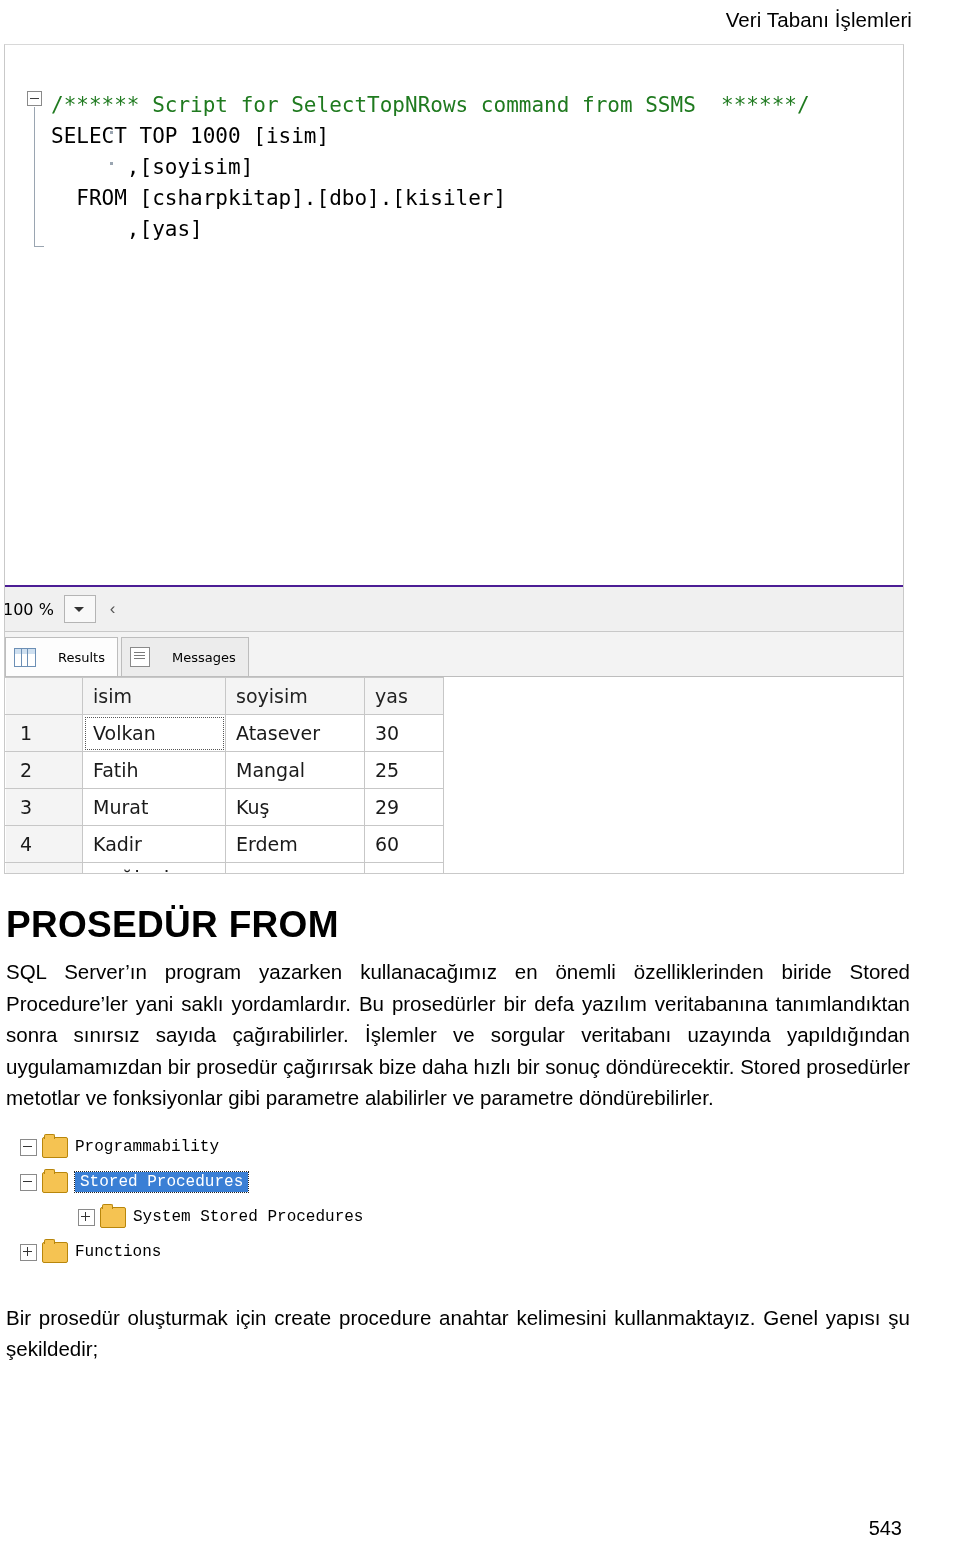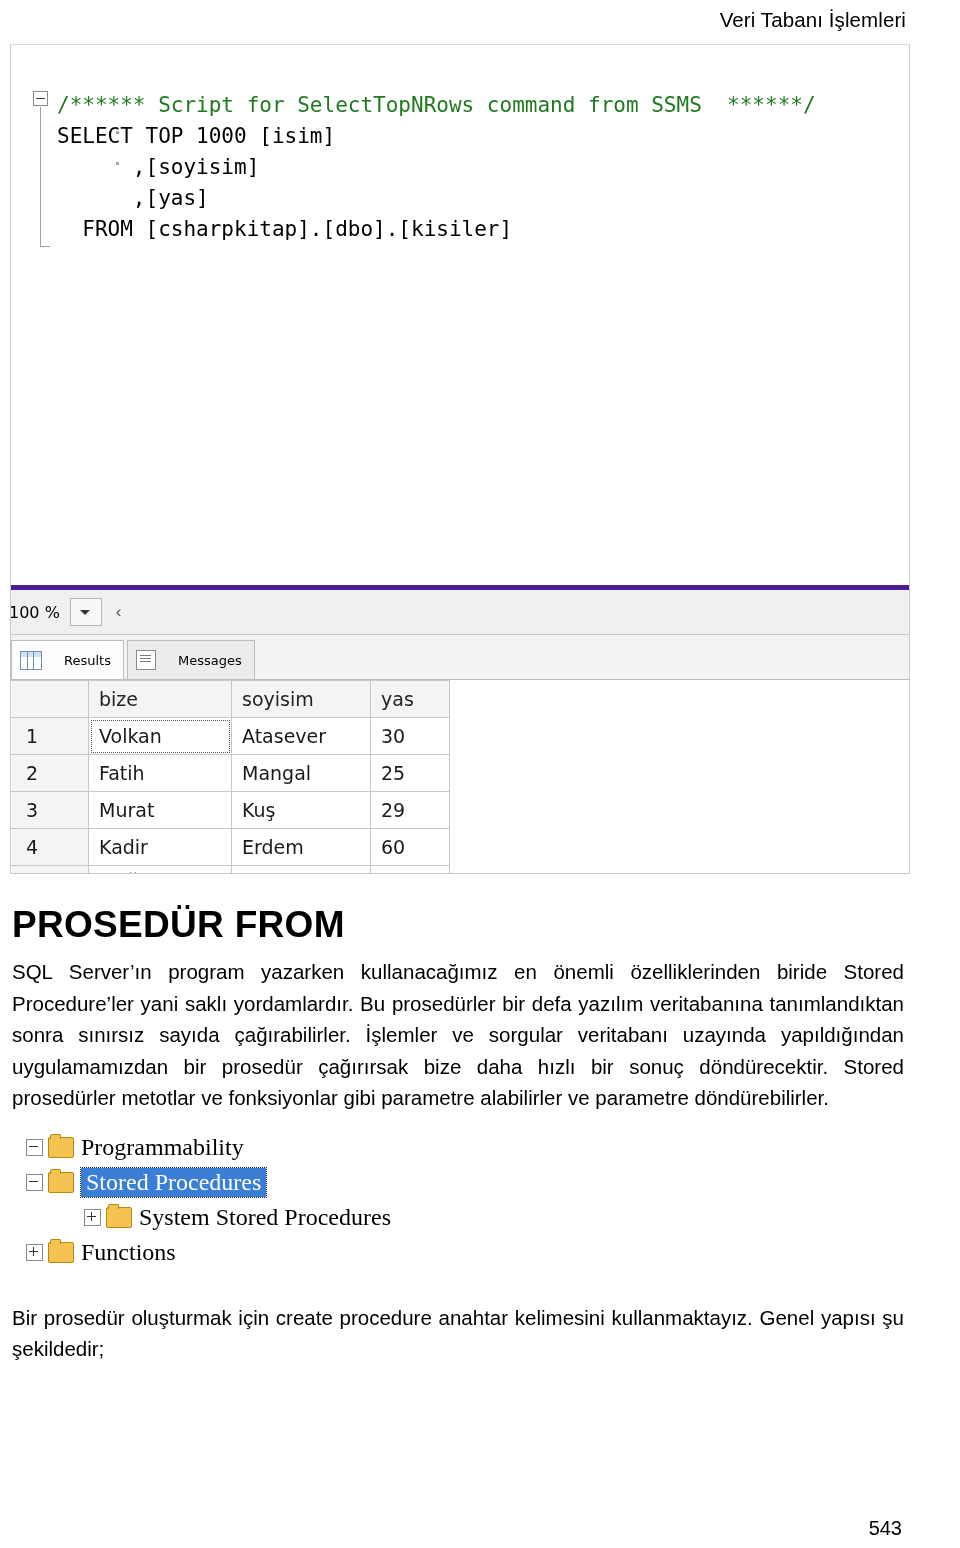--- a/index.html
+++ b/index.html
@@ -13,21 +13,21 @@
     font-family: "Liberation Sans", sans-serif;
     color: #000;
     position: relative;
     overflow: hidden;
   }
   .page {
     position: relative;
     width: 916px;
     height: 1548px;
     box-sizing: border-box;
-    padding: 0 10px;
+    padding: 0 4px;
   }
   
   .running-header {
     text-align: right;
     font-size: 20.5px;
     padding: 8px 0 6px 0;
     letter-spacing: 0.1px;
   }
   
   .ssms-shot {
@@ -38,21 +38,21 @@
     background: #ffffff;
     border: 1px solid #c9c9c9;
     border-top: 1px solid #d8d8d8;
     box-sizing: border-box;
     overflow: hidden;
   }
   .query-pane {
     position: relative;
     height: 540px;
     background: #ffffff;
-    border-bottom: 5px solid #4c1d95;
+    border-bottom: 2px solid #4c1d95;
     overflow: hidden;
   }
   .gutter {
     position: absolute;
     left: 0; top: 0; bottom: 0;
     width: 46px;
     background: #ffffff;
     border-right: 0;
   }
   .code {
@@ -237,22 +237,22 @@
     padding: 0 2px;
     hyphens: none;
   }
   
   .oe-shot {
     position: relative;
     margin: 16px 0 0 16px;
     width: 470px;
     height: 150px;
     background: #ffffff;
-    font-family: Liberation Serif, serif;
-    font-size: 24px;
+    font-family: Liberation Mono, monospace;
+    font-size: 16px;
     color: #000;
     overflow: hidden;
   }
   .oe-row {
     position: relative;
     height: 35px;
     display: flex;
     align-items: center;
   }
   .exp {
@@ -331,21 +331,21 @@
 
   <div class="ssms-shot">
 
     <div class="query-pane">
       <div class="gutter"></div>
       <div class="collapse-box"></div>
       <div class="vline"></div>
       <div class="dotmark" style="top:86px;"></div>
       <div class="dotmark" style="top:117px;"></div>
       <div class="code">
-<span class="ln cmt">/****** Script for SelectTopNRows command from SSMS  ******/</span><span class="ln">SELECT TOP 1000 [isim]</span><span class="ln">      ,[soyisim]</span><span class="ln">      ,[yas]</span><span class="ln">  FROM [csharpkitap].[dbo].[kisiler]</span>
+<span class="ln cmt">/****** Script for SelectTopNRows command from SSMS  ******/</span><span class="ln">SELECT TOP 1000 [isim]</span><span class="ln">      ,[soyisim]</span><span class="ln">  FROM [csharpkitap].[dbo].[kisiler]</span><span class="ln">      ,[yas]</span>
       </div>
     </div>
 
     <div class="zoom-bar">
       <span class="zoom-val">100 %</span>
       <span class="zoom-drop"></span>
       <span class="zoom-sep">‹</span>
     </div>
 
     <div class="res-tabs">
@@ -357,21 +357,21 @@
         <span class="msg-icon"></span>
         <span>Messages</span>
       </div>
     </div>
 
     <div class="res-grid">
       <table>
         <thead>
           <tr>
             <th class="rowhdr"></th>
-            <th class="c-isim">bize</th>
+            <th class="c-isim">isim</th>
             <th class="c-soyisim">soyisim</th>
             <th class="c-yas">yas</th>
           </tr>
         </thead>
         <tbody>
           <tr>
             <td class="rowhdr">1</td>
             <td class="c-isim selected-cell">Volkan</td>
             <td class="c-soyisim">Atasever</td>
             <td class="c-yas">30</td>

